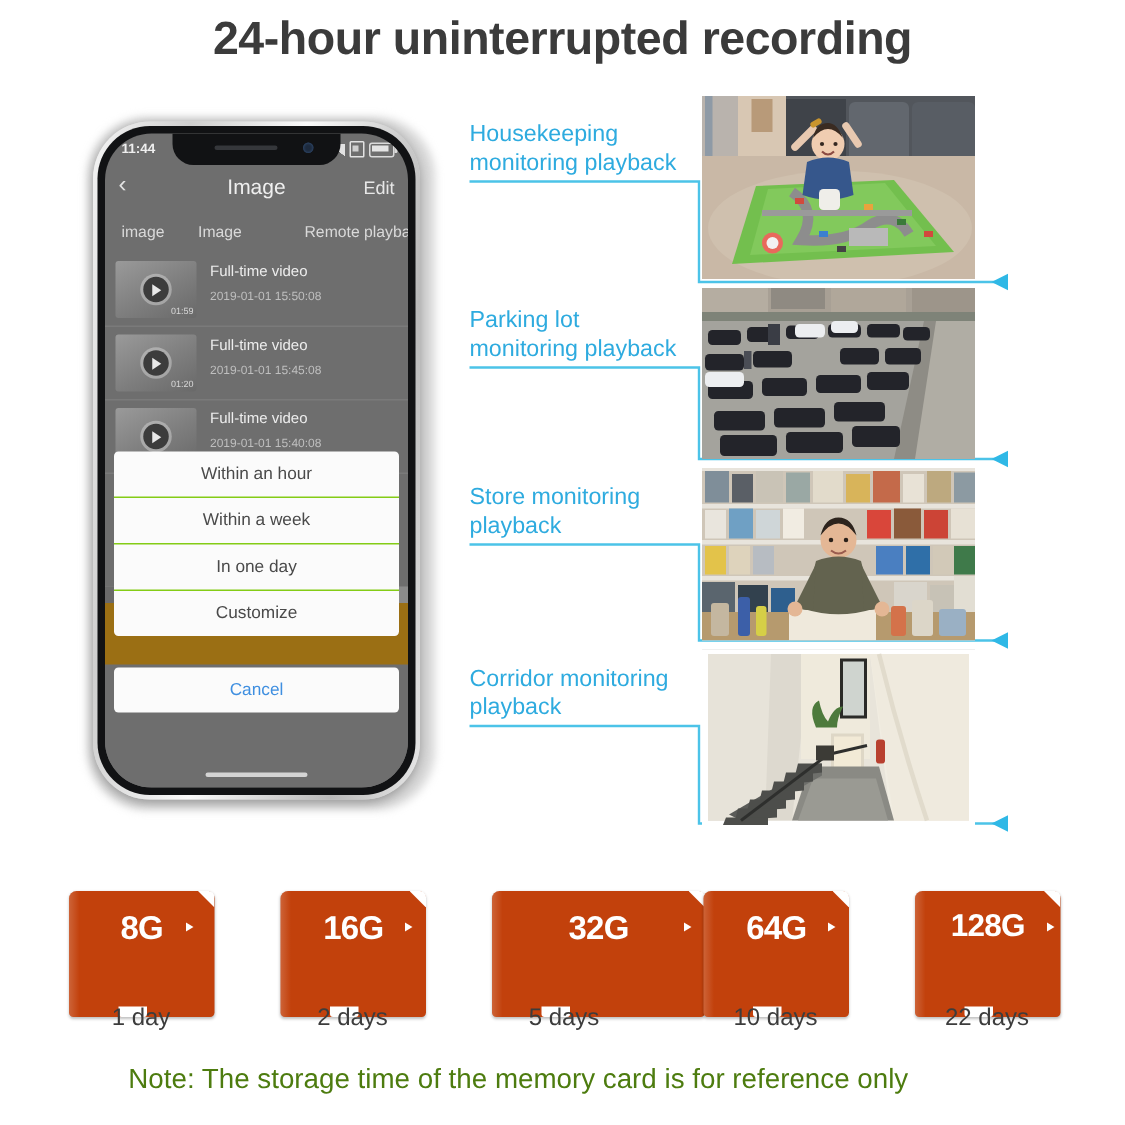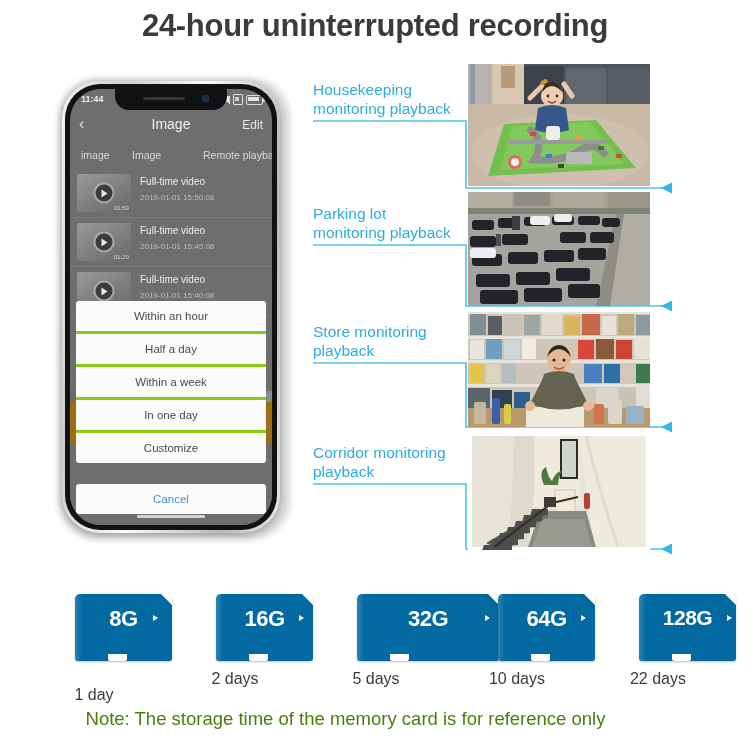--- a/index.html
+++ b/index.html
@@ -270,21 +270,21 @@
     background: #fbfbfb;
     border-radius: 3px;
     overflow: hidden;
   }
   .sheet-item {
     height: 30px;
     line-height: 30px;
     text-align: center;
     font-size: 11.5px;
     color: #4a4a4a;
-    border-bottom: 3px solid #84cc16;
+    border-bottom: 1px solid #84cc16;
   }
   .sheet-item:last-child { border-bottom: none; }
   .sheet-cancel {
     margin-top: 21px;
     background: #fbfbfb;
     border-radius: 3px;
     height: 30px;
     line-height: 30px;
     text-align: center;
     font-size: 11.5px;
@@ -329,25 +329,24 @@
 
   .connector {
     position: absolute;
     pointer-events: none;
   }
 
   
   .sdcard {
     position: absolute;
     width: 97px;
-    height: 67px;
-    background: #0369a1;
+    height: 84px;
+    background: #c2410c;
     border-radius: 5px 5px 3px 3px;
     box-shadow: 0 1px 2px rgba(0,0,0,.25);
-    margin-left: 29px;
   }
   .sdcard:before {           
     content: "";
     position: absolute;
     right: 0; top: 0;
     border-top: 11px solid #ffffff;
     border-left: 11px solid transparent;
     border-top-right-radius: 4px;
   }
   .sdcard:after {            
@@ -474,21 +473,20 @@
           <div class="seg-dark"></div>
           <div class="marker"></div>
           <div class="seg-dark2"></div>
         </div>
         <div class="orange-band"></div>
         <div class="phone-bottom"></div>
 
         <div class="sheet">
           <div class="sheet-group">
             <div class="sheet-item">Within an hour</div>
-            <div class="sheet-item">Half a day</div>
             <div class="sheet-item">Within a week</div>
             <div class="sheet-item">In one day</div>
             <div class="sheet-item">Customize</div>
           </div>
           <div class="sheet-cancel">Cancel</div>
         </div>
 
         <div class="homebar"></div>
       </div>
     </div>
@@ -727,21 +725,21 @@
 
     <rect x="116" y="60" width="6" height="16" rx="2" fill="#b8402f"></rect>
   </svg>
 </div>
 
 <div class="sdcard" style="left:46px; top:594px;">
   <div class="sheen"></div>
   <div class="cap">8G</div>
   <div class="tri" style="right:14px;"></div>
 </div>
-<div class="sdlabel" style="left:24px; top:670px;margin-top:16px;">1 day</div>
+<div class="sdlabel" style="left:24px; top:670px;">1 day</div>
 
 <div class="sdcard" style="left:187px; top:594px;">
   <div class="sheen"></div>
   <div class="cap">16G</div>
   <div class="tri" style="right:9px;"></div>
 </div>
 <div class="sdlabel" style="left:165px; top:670px;">2 days</div>
 
 <div class="sdcard" style="left:328px; top:594px;padding-left:45px;">
   <div class="sheen"></div>

